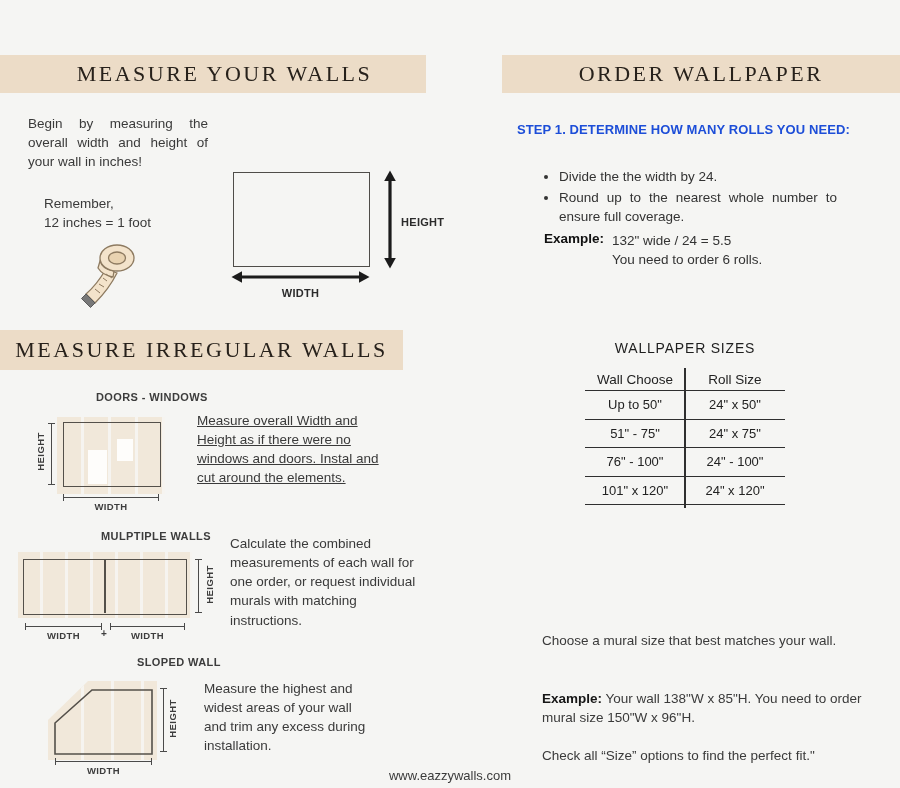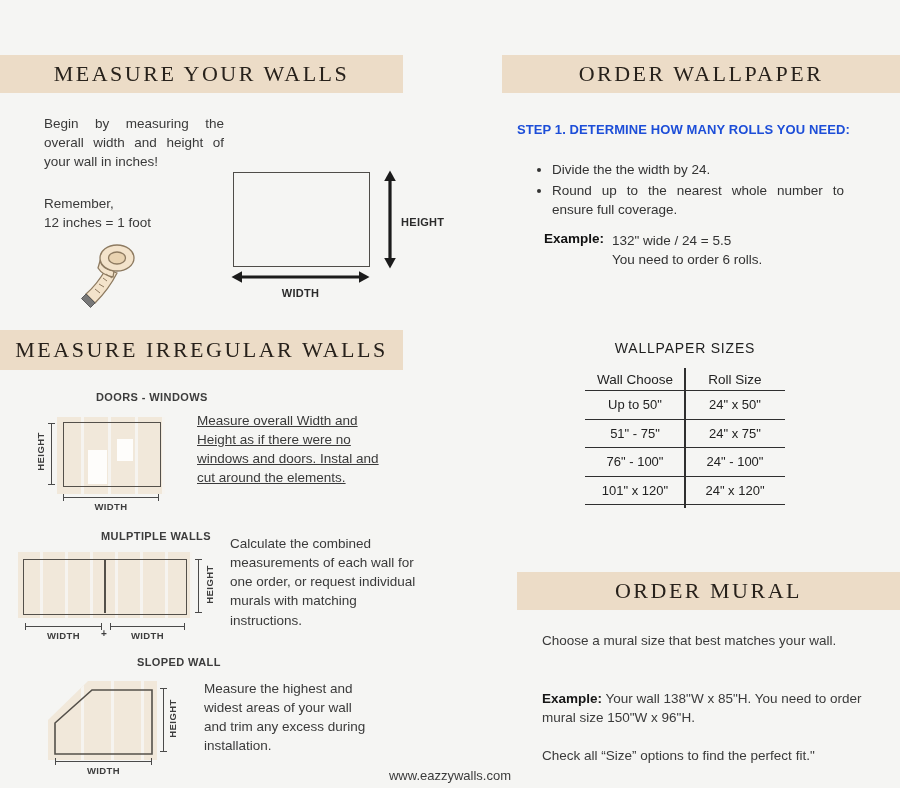--- a/index.html
+++ b/index.html
@@ -10,21 +10,21 @@
   }
   .abs { position:absolute; }
 
   
   .bar {
     position:absolute; height:38px; background:#ecdcc7;
     display:flex; align-items:center; justify-content:center;
     font-family:"Liberation Serif","DejaVu Serif",serif;
     font-size:22px; letter-spacing:2.5px; color:#27211b; white-space:nowrap;
   }
-  #bar-measure-walls    { left:0;     top:55px;  width:403px; }
+  #bar-measure-walls    { left:0;     top:55px;  width:403px;padding-left:23px; }
   #bar-measure-irregular{ left:0;     top:330px; width:403px; height:40px; }
   #bar-order-wallpaper  { left:502px; top:55px;  width:398px; }
   #bar-order-mural      { left:517px; top:572px; width:383px; }
 
   .body-text { font-size:13.5px; line-height:1.42; color:#3a3a3a; }
   .justify { text-align:justify; }
   .sublabel { font-size:11px; font-weight:700; letter-spacing:.4px; color:#3c3c3c; white-space:nowrap;padding-left:36px; }
   .step-heading { font-size:13px; font-weight:700; color:#1d4ed8; white-space:nowrap; letter-spacing:.1px; }
   .dlabel { font-size:9.5px; font-weight:700; letter-spacing:.4px; color:#3d3d3d; text-align:center; }
   .vlabel {
@@ -77,29 +77,29 @@
 
   #sloped-label { left:69px; top:656px;margin-left:32px; }
   #sloped-svg { left:45px; top:678px; }
   #sl-w-line { left:55px; top:761px; width:97px; }
   #sl-w-label { left:55px; top:765px; width:97px; }
   #sl-h-line { left:163px; top:688px; height:64px; }
   #sl-h-label { left:150px; top:713px; }
   #sloped-text { left:204px; top:679px; width:170px; }
 
   
-  #intro-text { left:44px; top:114px; width:180px; }
+  #intro-text { left:28px; top:114px; width:180px; }
   #remember-1 { left:44px; top:194px; }
   #remember-2 { left:44px; top:213px; }
   #tape-icon { left:76px; top:236px; }
 
   
   #step1-heading { left:517px; top:122px; }
   #step1-bullets { left:529px; top:151px; width:324px; }
-  #step1-bullets ul { margin:9px; padding:0 0 0 14px; list-style:disc; }
+  #step1-bullets ul { margin:16px; padding:0 0 0 14px; list-style:disc; }
   #step1-bullets li { font-size:13.5px; line-height:1.42; color:#333; text-align:justify; }
   #step1-bullets li + li { margin-top:2px; }
   #ex1-label { left:544px; top:231px; font-size:13.5px; font-weight:700; color:#111; }
   #ex1-lines { left:612px; top:231px; font-size:13.5px; line-height:19px; color:#333; }
   #step2-heading { left:517px; top:302px; }
   #table-title { left:585px; top:340px; width:200px; text-align:center;
     font-size:14px; letter-spacing:.8px; color:#1e1e1e; }
   #wp-table { left:585px; top:368px; width:200px; display:grid; grid-template-columns:100px 100px; }
   .t-cell { display:flex; align-items:center; justify-content:center;
     height:27.5px; font-size:13px; color:#222; border-bottom:1.5px solid #2f2f2f; }
@@ -114,21 +114,20 @@
   #footer { left:0; top:768px; width:900px; text-align:center; font-size:13px; color:#3b3b3b; }
 </style>
 </head>
 <body>
 
 <div class="canvas">
 
   <div class="bar" id="bar-measure-walls">MEASURE YOUR WALLS</div>
   <div class="bar" id="bar-order-wallpaper">ORDER WALLPAPER</div>
   <div class="bar" id="bar-measure-irregular">MEASURE IRREGULAR WALLS</div>
-  <div class="bar" id="bar-order-mural">ORDER MURAL</div>
 
   <div class="abs body-text justify" id="intro-text">Begin by measuring the overall width and height of your wall in inches!</div>
   <div class="abs body-text" id="remember-1">Remember,</div>
   <div class="abs body-text" id="remember-2">12 inches = 1 foot</div>
 
   <svg class="abs" id="tape-icon" width="76" height="76" viewBox="0 0 76 76">
     <g stroke="#8d7a60" stroke-width="1.3" fill="#f3e3cb">
       <path d="M30 33 C23 45 17 52 10 58 L19 67 C28 58 35 49 41 37 Z"></path>
       <path d="M24 25 a18 13 0 0 0 14 10 L37 41 a22 16 0 0 1 -15 -9 Z"></path>
       <ellipse cx="41" cy="22" rx="17" ry="13"></ellipse>

